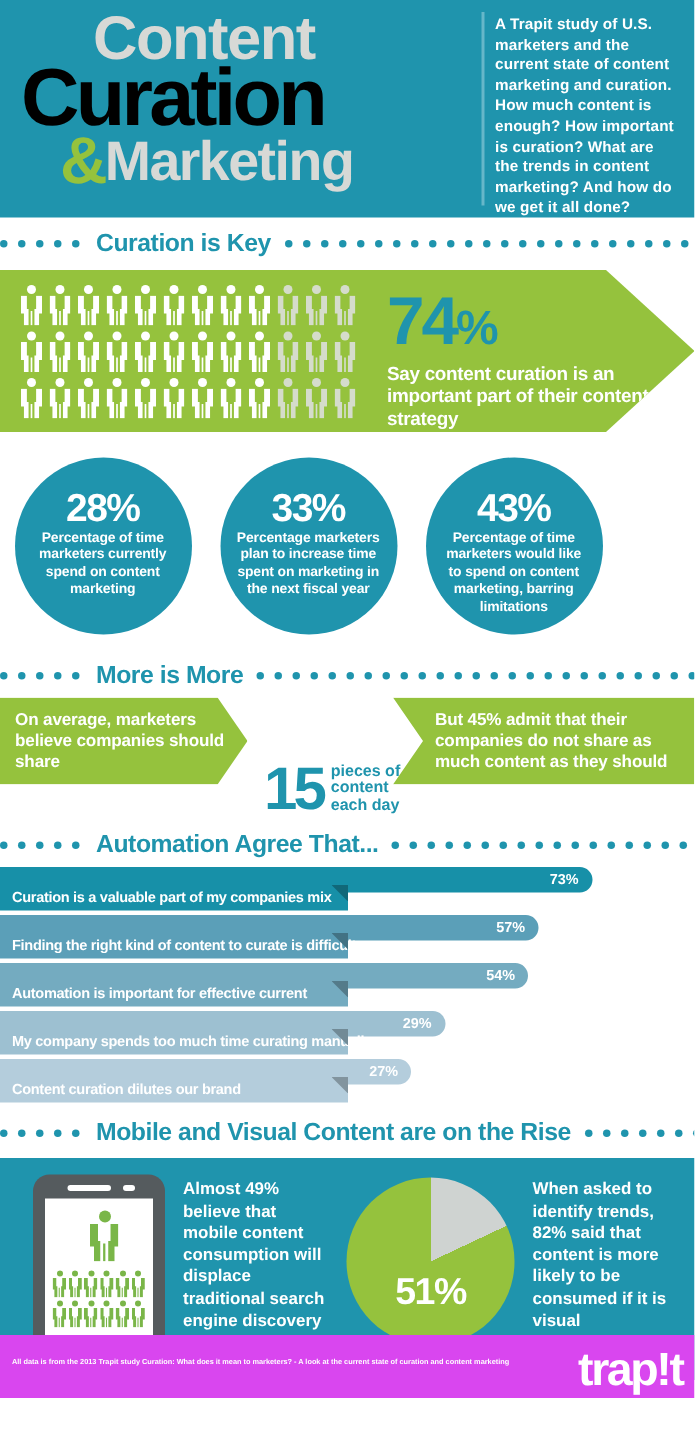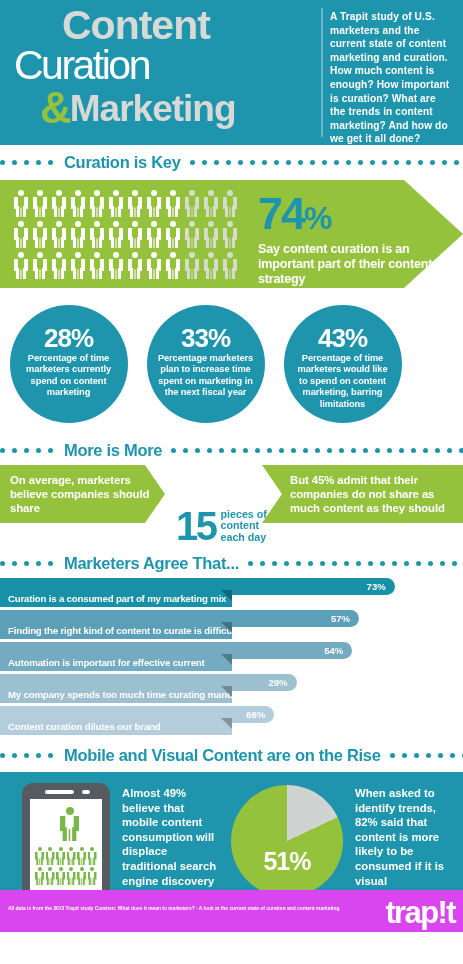--- a/index.html
+++ b/index.html
@@ -20,21 +20,21 @@
   .header-left {
     width: 316px; height: 100%;
     position: relative;
     padding: 6px 0 0 14px;
   }
   .hl-1 {
     font-size: 41px; font-weight: bold; color: #d7d9d6;
     letter-spacing: -1px; line-height: 38px; padding-left: 48px;
   }
   .hl-2 {
-    font-size: 41px; font-weight: normal; color: #ffffff;
+    font-size: 54px; font-weight: bold; color: #000000;
     letter-spacing: -2.5px; line-height: 50px; margin-top: -4px;
   }
   .hl-3 {
     line-height: 44px; margin-top: -4px; padding-left: 26px;
     white-space: nowrap;
   }
   .amp {
     font-size: 44px; font-weight: bold; color: #95c23d;
     letter-spacing: -2px; vertical-align: -2px;
   }
@@ -520,21 +520,21 @@
   </div>
 
   <div class="sec-head" style="top:550px">
     <span class="sec-dots">
         <i></i>
         <i></i>
         <i></i>
         <i></i>
         <i></i>
       </span>
-    <span class="sec-title">Marketers Agree That...</span>
+    <span class="sec-title">Automation Agree That...</span>
     <span class="sec-dots right">
         <i></i>
         <i></i>
         <i></i>
         <i></i>
         <i></i>
         <i></i>
         <i></i>
         <i></i>
         <i></i>
@@ -548,21 +548,21 @@
         <i></i>
         <i></i>
       </span>
   </div>
 
   <div class="bars">
       <div class="bar-row">
         <div class="bar-value" style="width: 394.79px; background: rgb(23, 144, 168);">
           <span>73%</span>
         </div>
-        <div class="bar-label" style="width: 232px; background: rgb(23, 144, 168);">Curation is a consumed part of my marketing mix</div>
+        <div class="bar-label" style="width: 232px; background: rgb(23, 144, 168);">Curation is a valuable part of my companies mix</div>
         <div class="bar-notch" style="left: 221px; background: rgb(23, 144, 168); filter: brightness(0.72); clip-path: polygon(0px 0px, 100% 0px, 100% 100%);"></div>
       </div>
       <div class="bar-row">
         <div class="bar-value" style="width: 359.11px; background: rgb(91, 159, 184);">
           <span>57%</span>
         </div>
         <div class="bar-label" style="width: 232px; background: rgb(91, 159, 184);">Finding the right kind of content to curate is difficult</div>
         <div class="bar-notch" style="left: 221px; background: rgb(91, 159, 184); filter: brightness(0.72); clip-path: polygon(0px 0px, 100% 0px, 100% 100%);"></div>
       </div>
       <div class="bar-row">
@@ -574,21 +574,21 @@
       </div>
       <div class="bar-row">
         <div class="bar-value" style="width: 296.67px; background: rgb(157, 192, 209);">
           <span>29%</span>
         </div>
         <div class="bar-label" style="width: 232px; background: rgb(157, 192, 209);">My company spends too much time curating manually</div>
         <div class="bar-notch" style="left: 221px; background: rgb(157, 192, 209); filter: brightness(0.72); clip-path: polygon(0px 0px, 100% 0px, 100% 100%);"></div>
       </div>
       <div class="bar-row">
         <div class="bar-value" style="width: 274.37px; background: rgb(180, 205, 220);">
-          <span>66%</span>
+          <span>27%</span>
         </div>
         <div class="bar-label" style="width: 232px; background: rgb(180, 205, 220);">Content curation dilutes our brand</div>
         <div class="bar-notch" style="left: 221px; background: rgb(180, 205, 220); filter: brightness(0.72); clip-path: polygon(0px 0px, 100% 0px, 100% 100%);"></div>
       </div>
     </div>
 
   <div class="sec-head" style="top:742px">
     <span class="sec-dots">
         <i></i>
         <i></i>

